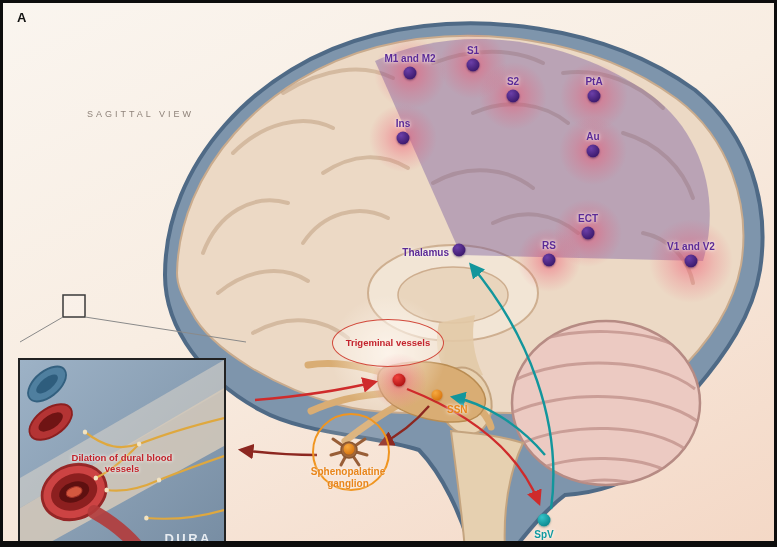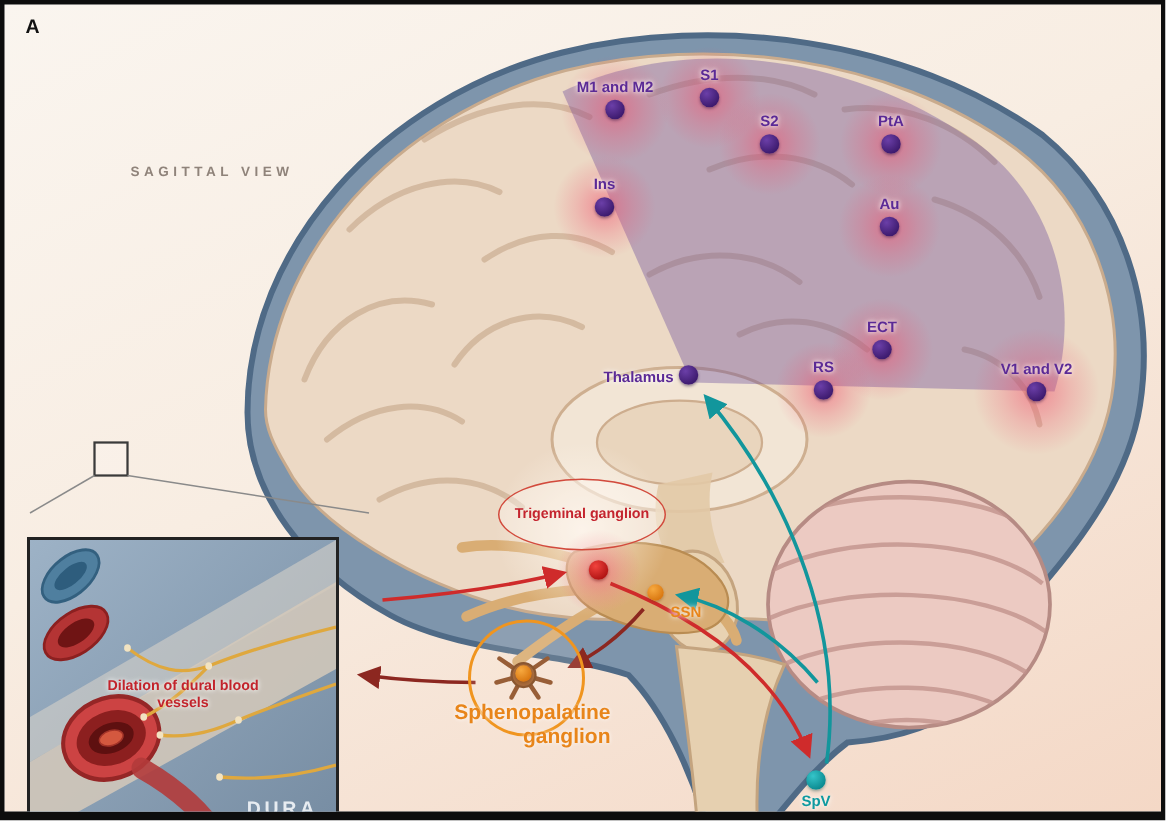--- a/index.html
+++ b/index.html
@@ -4,21 +4,21 @@
 <style>
   html,body{margin:0;padding:0;background:#ffffff;}
   .stage{
     position:relative;width:777px;height:547px;box-sizing:border-box;
     border:3px solid #0d0d0d;border-bottom-width:6px;
     background:linear-gradient(155deg,#faf5ef 0%,#f8ede2 45%,#f4d8c6 100%);
     font-family:"Liberation Sans",sans-serif;overflow:hidden;
   }
   .art{position:absolute;left:0;top:0;}
   .panel-label{position:absolute;left:14px;top:7px;font-size:13px;font-weight:bold;color:#111;}
-  .view-label{position:absolute;left:84px;top:106px;font-size:9px;font-weight:bold;
+  .view-label{position:absolute;left:84px;top:106px;font-size:9px;font-weight:normal;
     letter-spacing:3px;color:#8f837a;}
   .marker{position:absolute;width:0;height:0;}
   .dot{position:absolute;border-radius:50%;transform:translate(-50%,-50%);}
   .dot-purple{width:13px;height:13px;background:radial-gradient(circle at 35% 30%,#6b3fa8,#3e1b6f 72%);box-shadow:0 1px 2px rgba(30,10,60,.45);}
   .dot-red{width:13px;height:13px;background:radial-gradient(circle at 35% 30%,#f1433d,#b01313 75%);box-shadow:0 1px 2px rgba(90,0,0,.4);}
   .dot-orange{width:11px;height:11px;background:radial-gradient(circle at 35% 30%,#f7a93f,#d97710 75%);box-shadow:0 1px 2px rgba(120,60,0,.4);}
   .dot-teal{width:13px;height:13px;background:radial-gradient(circle at 35% 30%,#35c4c9,#0b8a90 75%);box-shadow:0 1px 2px rgba(0,70,70,.4);}
   .mlabel{position:absolute;white-space:nowrap;font-weight:bold;font-size:10px;color:#5b2a96;
     text-shadow:0 0 3px rgba(255,255,255,.9),0 0 6px rgba(255,255,255,.6);}
   .mlabel.above{bottom:9px;left:0;transform:translateX(-50%);}
@@ -26,22 +26,22 @@
   .mlabel.below{top:9px;left:0;transform:translateX(-50%);}
   .mlabel.right{left:10px;top:14px;transform:translateY(-50%);}
   .mlabel.teal{color:#0f9aa0;text-align:right;}
   .mlabel.orange{color:#e8851a;}
   .tg-oval{position:absolute;left:329px;top:316px;width:110px;height:46px;
     border:1.5px solid #d24a3c;border-radius:50%;display:flex;align-items:center;justify-content:center;
     text-align:center;color:#c4242e;font-size:9.5px;font-weight:bold;line-height:1.12;
     background:rgba(255,250,244,.35);}
   .spg-circle{position:absolute;left:309px;top:410px;width:74px;height:74px;border:2px solid #f0951f;
     border-radius:50%;background:rgba(255,240,220,.12);}
-  .spg-label{position:absolute;left:286px;top:463px;width:118px;text-align:right;color:#e8851a;
-    font-size:14px;font-weight:bold;line-height:1.15;
+  .spg-label{position:absolute;left:286px;top:463px;width:118px;text-align:center;color:#e8851a;
+    font-size:10px;font-weight:bold;line-height:1.15;
     text-shadow:0 0 3px rgba(255,255,255,.9);}
   .inset{position:absolute;left:15px;top:355px;width:208px;height:203px;box-sizing:border-box;
     border:2px solid #222;background:#8ba2b8;}
   .inset-caption{position:absolute;left:50%;top:92px;transform:translateX(-50%);width:128px;
     text-align:center;color:#c2232b;font-size:9.5px;font-weight:bold;line-height:1.18;
     text-shadow:0 0 3px rgba(255,255,255,.85),0 0 5px rgba(255,255,255,.6);}
   .inset-footer{position:absolute;right:12px;bottom:13px;color:#e7ecf1;font-size:13px;
     font-weight:bold;letter-spacing:2.5px;}
 </style>
 </head>
@@ -213,21 +213,21 @@
   <div class="marker" style="left:688px;top:258px">
     <span class="dot dot-purple"></span>
     <span class="mlabel above">V1 and V2</span>
   </div>
 
   <div class="marker" style="left:456px;top:247px">
     <span class="dot dot-purple"></span>
     <span class="mlabel left">Thalamus</span>
   </div>
 
-  <div class="tg-oval">Trigeminal ganglion</div>
+  <div class="tg-oval">Trigeminal vessels</div>
   <div class="marker" style="left:396px;top:377px">
     <span class="dot dot-red"></span>
   </div>
 
   <div class="marker" style="left:434px;top:392px">
     <span class="dot dot-orange"></span>
     <span class="mlabel right orange">SSN</span>
   </div>
 
   <div class="spg-circle"></div>

